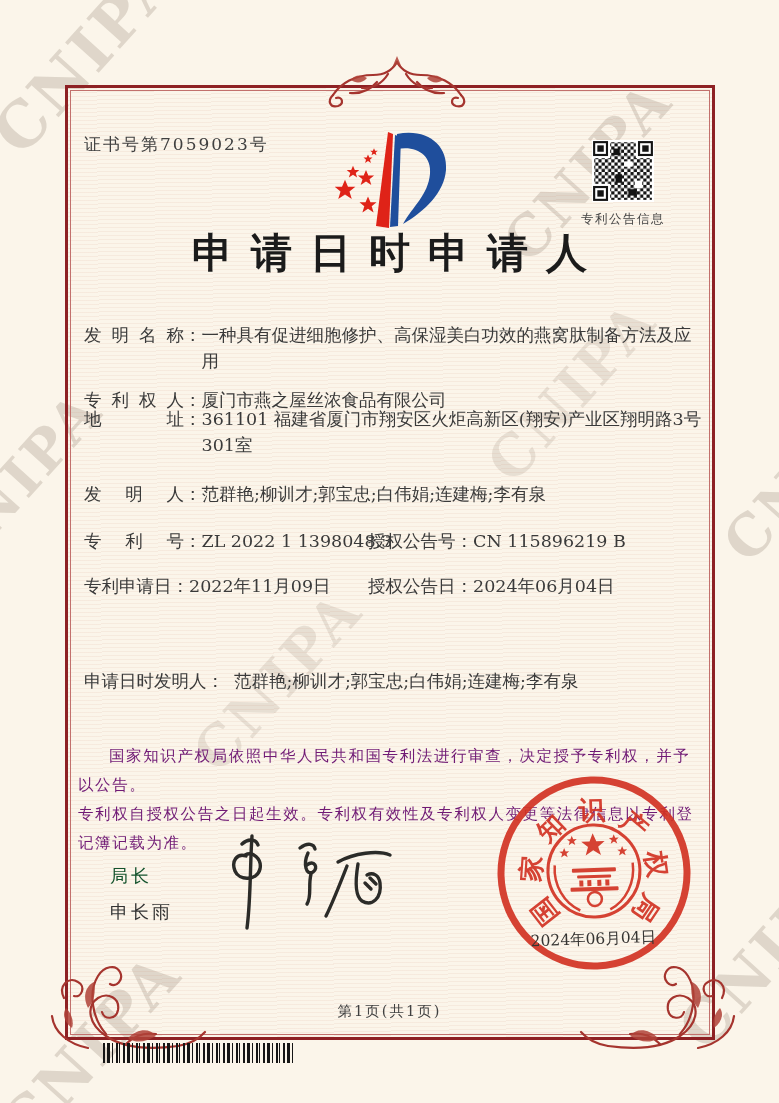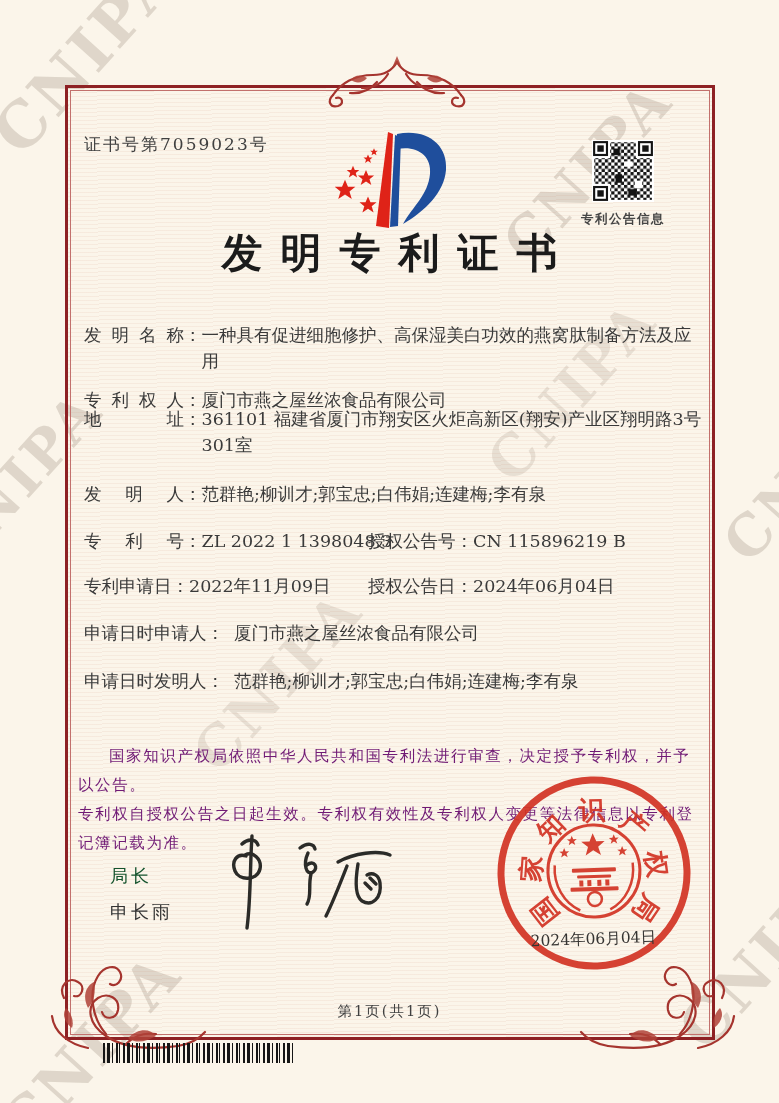--- a/index.html
+++ b/index.html
@@ -18,21 +18,21 @@
   .frame{
     position:absolute;left:65px;top:85px;width:644px;height:949px;
     border:3px solid #8e2124;
     background:repeating-linear-gradient(179deg, rgba(198,122,96,0.09) 0 1px, rgba(0,0,0,0) 1px 4px);
   }
   .frame::after{content:"";position:absolute;inset:2px;border:1px solid #c2706c;}
   .orn{position:absolute;pointer-events:none;}
   .cert-no{position:absolute;left:84px;top:133px;font-size:17px;color:#404040;letter-spacing:2px;}
   .logo{position:absolute;left:335px;top:128px;}
   .qr{position:absolute;left:592px;top:140px;}
-  .qr-caption{position:absolute;left:560px;top:211px;width:126px;text-align:center;font-size:12.5px;color:#454545;letter-spacing:1.5px;font-weight:bold;}
+  .qr-caption{position:absolute;left:560px;top:211px;width:126px;text-align:center;font-size:12.5px;color:#454545;letter-spacing:1.5px;}
   .title{
     position:absolute;left:0;right:0;top:226px;text-align:center;
     font-size:41px;font-weight:bold;color:#1b1b1b;letter-spacing:18px;text-indent:18px;
   }
   .row{position:absolute;left:84px;width:630px;font-size:17.5px;color:#3a3a3a;line-height:26px;}
   .lbl{display:inline-block;vertical-align:top;}
   .lbl.spread{width:100px;text-align:justify;text-align-last:justify;}
   .colon{display:inline-block;vertical-align:top;}
   .val{display:inline-block;vertical-align:top;}
   .val.w{width:502px;}
@@ -159,44 +159,41 @@
     <rect x="43" y="1" width="14" height="14" fill="#141414"></rect>
     <rect x="45" y="3" width="10" height="10" fill="#ffffff"></rect>
     <rect x="47" y="5" width="6" height="6" fill="#141414"></rect>
     <rect x="0" y="41" width="17" height="17" fill="#ffffff"></rect>
     <rect x="1" y="43" width="14" height="14" fill="#141414"></rect>
     <rect x="3" y="45" width="10" height="10" fill="#ffffff"></rect>
     <rect x="5" y="47" width="6" height="6" fill="#141414"></rect>
   </svg>
   <div class="qr-caption">专利公告信息</div>
 
-  <div class="title">发明专利证书</div>
+  <div class="title">申请日时申请人</div>
 
   <div class="row" style="top:322px;">
     <span class="lbl spread">发明名称</span><span class="colon">：</span><span class="val w">一种具有促进细胞修护、高保湿美白功效的燕窝肽制备方法及应用</span>
   </div>
   <div class="row" style="top:387px;">
     <span class="lbl spread">专利权人</span><span class="colon">：</span><span class="val">厦门市燕之屋丝浓食品有限公司</span>
   </div>
   <div class="row" style="top:406px;">
     <span class="lbl spread">地址</span><span class="colon">：</span><span class="val w">361101 福建省厦门市翔安区火炬高新区(翔安)产业区翔明路3号301室</span>
   </div>
   <div class="row" style="top:481px;">
     <span class="lbl spread">发明人</span><span class="colon">：</span><span class="val">范群艳;柳训才;郭宝忠;白伟娟;连建梅;李有泉</span>
   </div>
   <div class="row" style="top:528px;">
     <span class="lbl spread">专利号</span><span class="colon">：</span><span class="val">ZL 2022 1 1398048.3</span>
     <span class="rgroup"><span class="lbl">授权公告号</span><span class="colon">：</span><span class="val">CN 115896219 B</span></span>
   </div>
   <div class="row" style="top:573px;">
     <span class="lbl">专利申请日</span><span class="colon">：</span><span class="val">2022年11月09日</span>
     <span class="rgroup"><span class="lbl">授权公告日</span><span class="colon">：</span><span class="val">2024年06月04日</span></span>
-  </div>
-  <div class="row" style="top:620px;">
-    <span class="lbl">申请日时申请人</span><span class="colon">：</span><span class="val" style="margin-left:10px;">厦门市燕之屋丝浓食品有限公司</span>
   </div>
   <div class="row" style="top:668px;">
     <span class="lbl">申请日时发明人</span><span class="colon">：</span><span class="val" style="margin-left:10px;">范群艳;柳训才;郭宝忠;白伟娟;连建梅;李有泉</span>
   </div>
 
   <div class="legal">
     <div class="l1">国家知识产权局依照中华人民共和国专利法进行审查，决定授予专利权，并予以公告。</div>
     <div class="l2">专利权自授权公告之日起生效。专利权有效性及专利权人变更等法律信息以专利登记簿记载为准。</div>
   </div>
 

